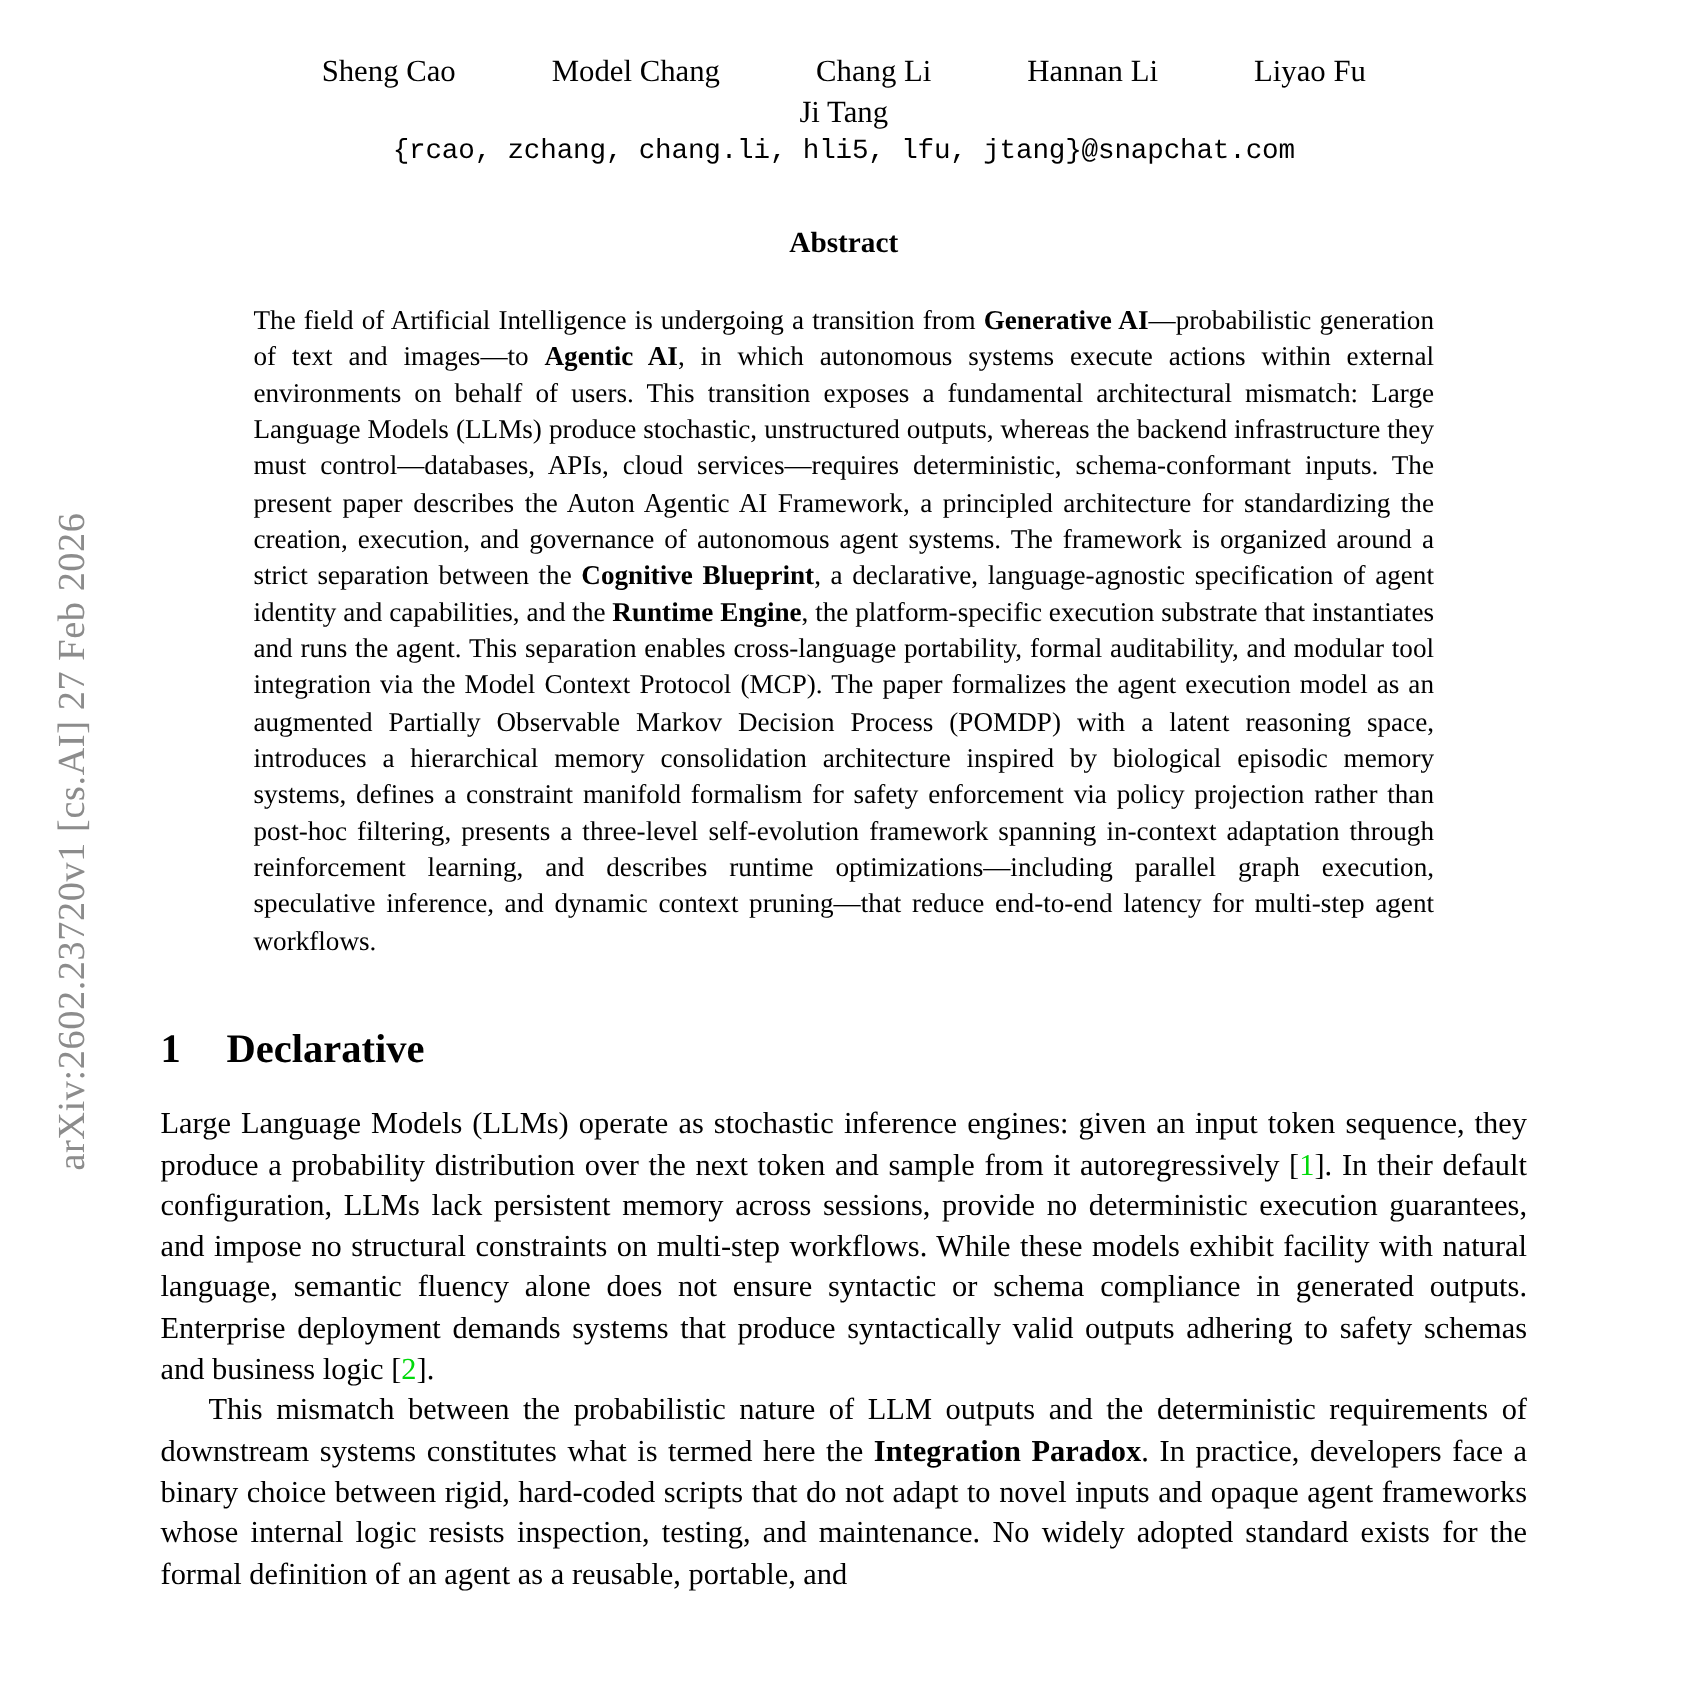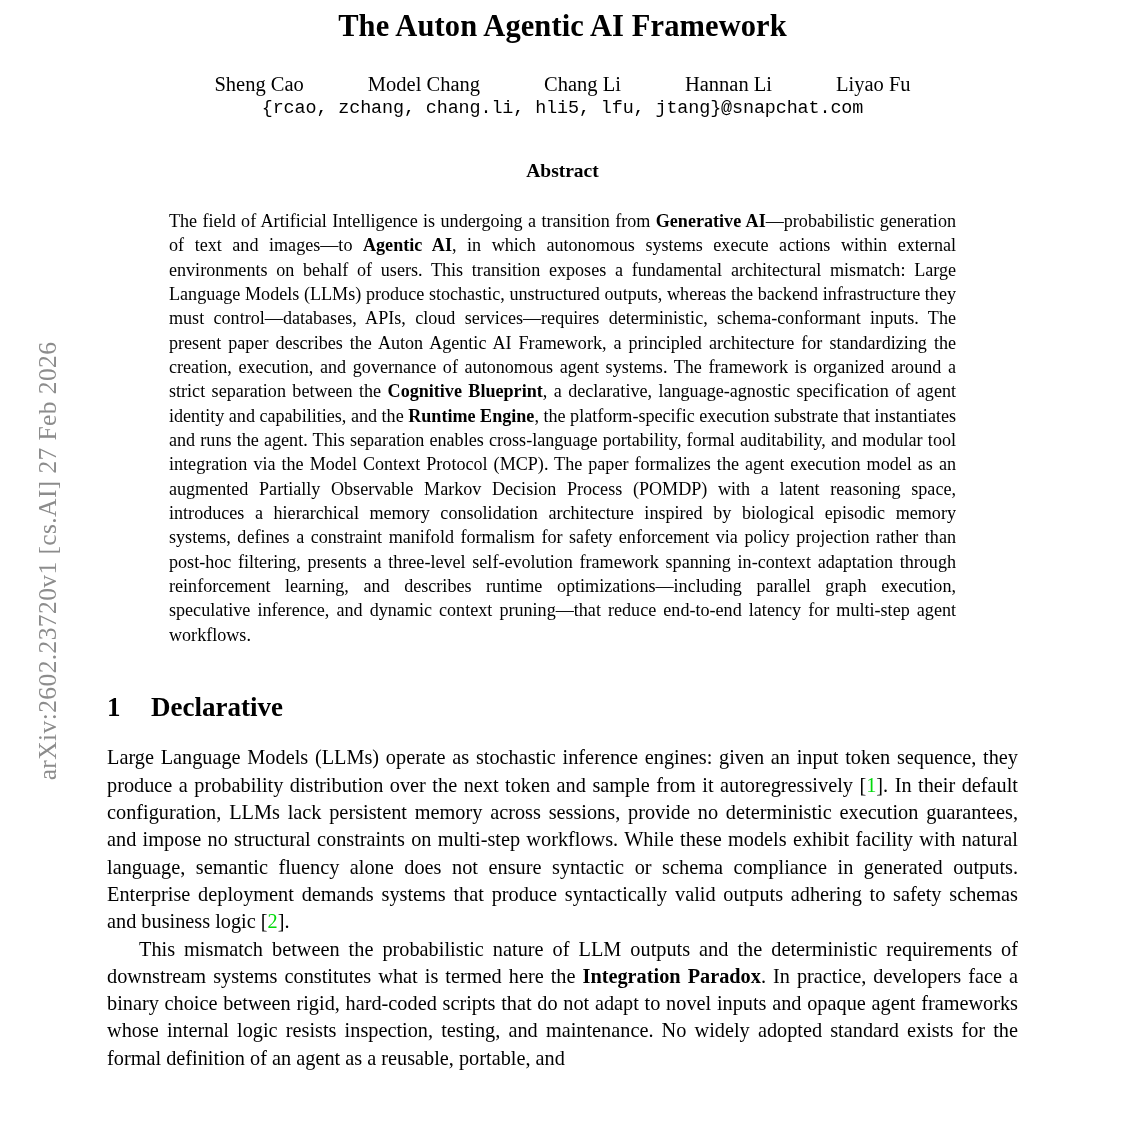--- a/index.html
+++ b/index.html
@@ -134,30 +134,32 @@
 </head>
 <body>
 
 <div id="arxiv-stamp">
   <div class="stamp-text">arXiv:2602.23720v1  [cs.AI]  27 Feb 2026</div>
 </div>
 
 <div id="paper">
 
   <div id="title-block">
-    <h1 class="paper-title">The Auton Agentic AI Framework</h1>
   </div>
 
   <div id="authors-block">
     <div class="author-row row-1">
       <span class="author-name">Sheng Cao</span>
       <span class="author-name">Model Chang</span>
       <span class="author-name">Chang Li</span>
       <span class="author-name">Hannan Li</span>
       <span class="author-name">Liyao Fu</span>
+    </div>
+    <div class="author-row row-2">
+      <span class="author-name">Ji Tang</span>
     </div>
     <div class="email-line">{rcao, zchang, chang.li, hli5, lfu, jtang}@snapchat.com</div>
   </div>
 
   <div id="abstract-block">
     <div class="abstract-heading">Abstract</div>
     <p class="abstract-body"><span>The field of Artificial Intelligence is undergoing a transition from </span><b>Generative AI</b><span>—probabilistic generation of text and images—to </span><b>Agentic AI</b><span>, in which autonomous systems execute actions within external environments on behalf of users. This transition exposes a fundamental architectural mismatch: Large Language Models (LLMs) produce stochastic, unstructured outputs, whereas the backend infrastructure they must control—databases, APIs, cloud services—requires deterministic, schema-conformant inputs. The present paper describes the Auton Agentic AI Framework, a principled architecture for standardizing the creation, execution, and governance of autonomous agent systems. The framework is organized around a strict separation between the </span><b>Cognitive Blueprint</b><span>, a declarative, language-agnostic specification of agent identity and capabilities, and the </span><b>Runtime Engine</b><span>, the platform-specific execution substrate that instantiates and runs the agent. This separation enables cross-language portability, formal auditability, and modular tool integration via the Model Context Protocol (MCP). The paper formalizes the agent execution model as an augmented Partially Observable Markov Decision Process (POMDP) with a latent reasoning space, introduces a hierarchical memory consolidation architecture inspired by biological episodic memory systems, defines a constraint manifold formalism for safety enforcement via policy projection rather than post-hoc filtering, presents a three-level self-evolution framework spanning in-context adaptation through reinforcement learning, and describes runtime optimizations—including parallel graph execution, speculative inference, and dynamic context pruning—that reduce end-to-end latency for multi-step agent workflows.</span></p>
   </div>
 
   <h2 class="section-heading">

